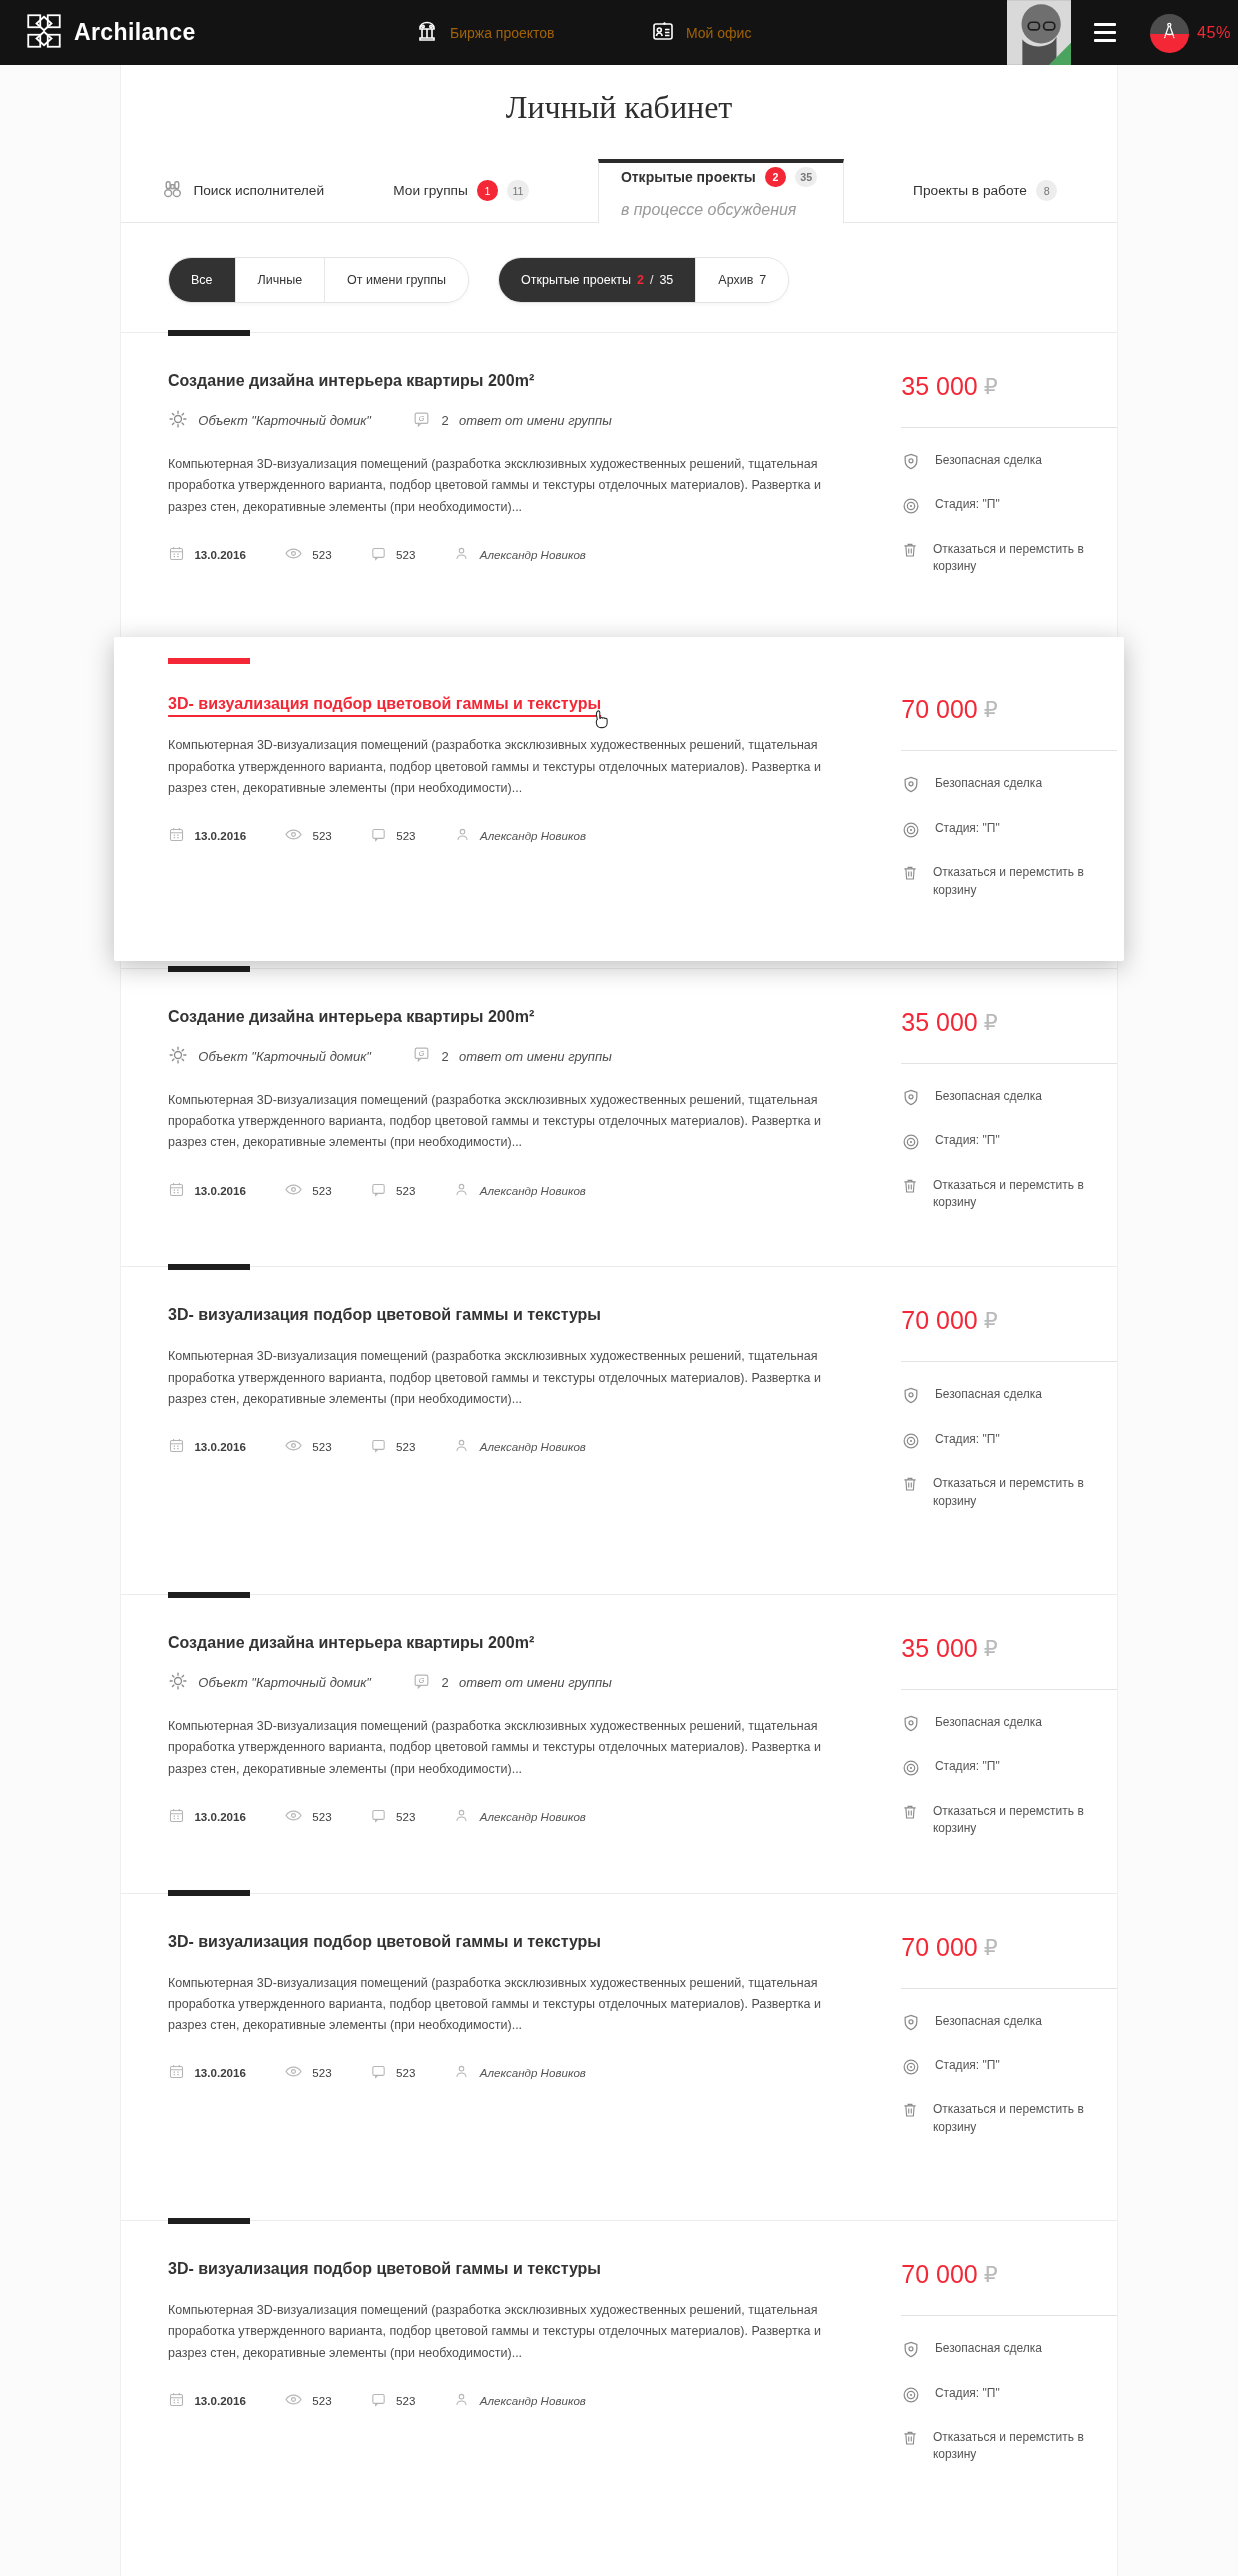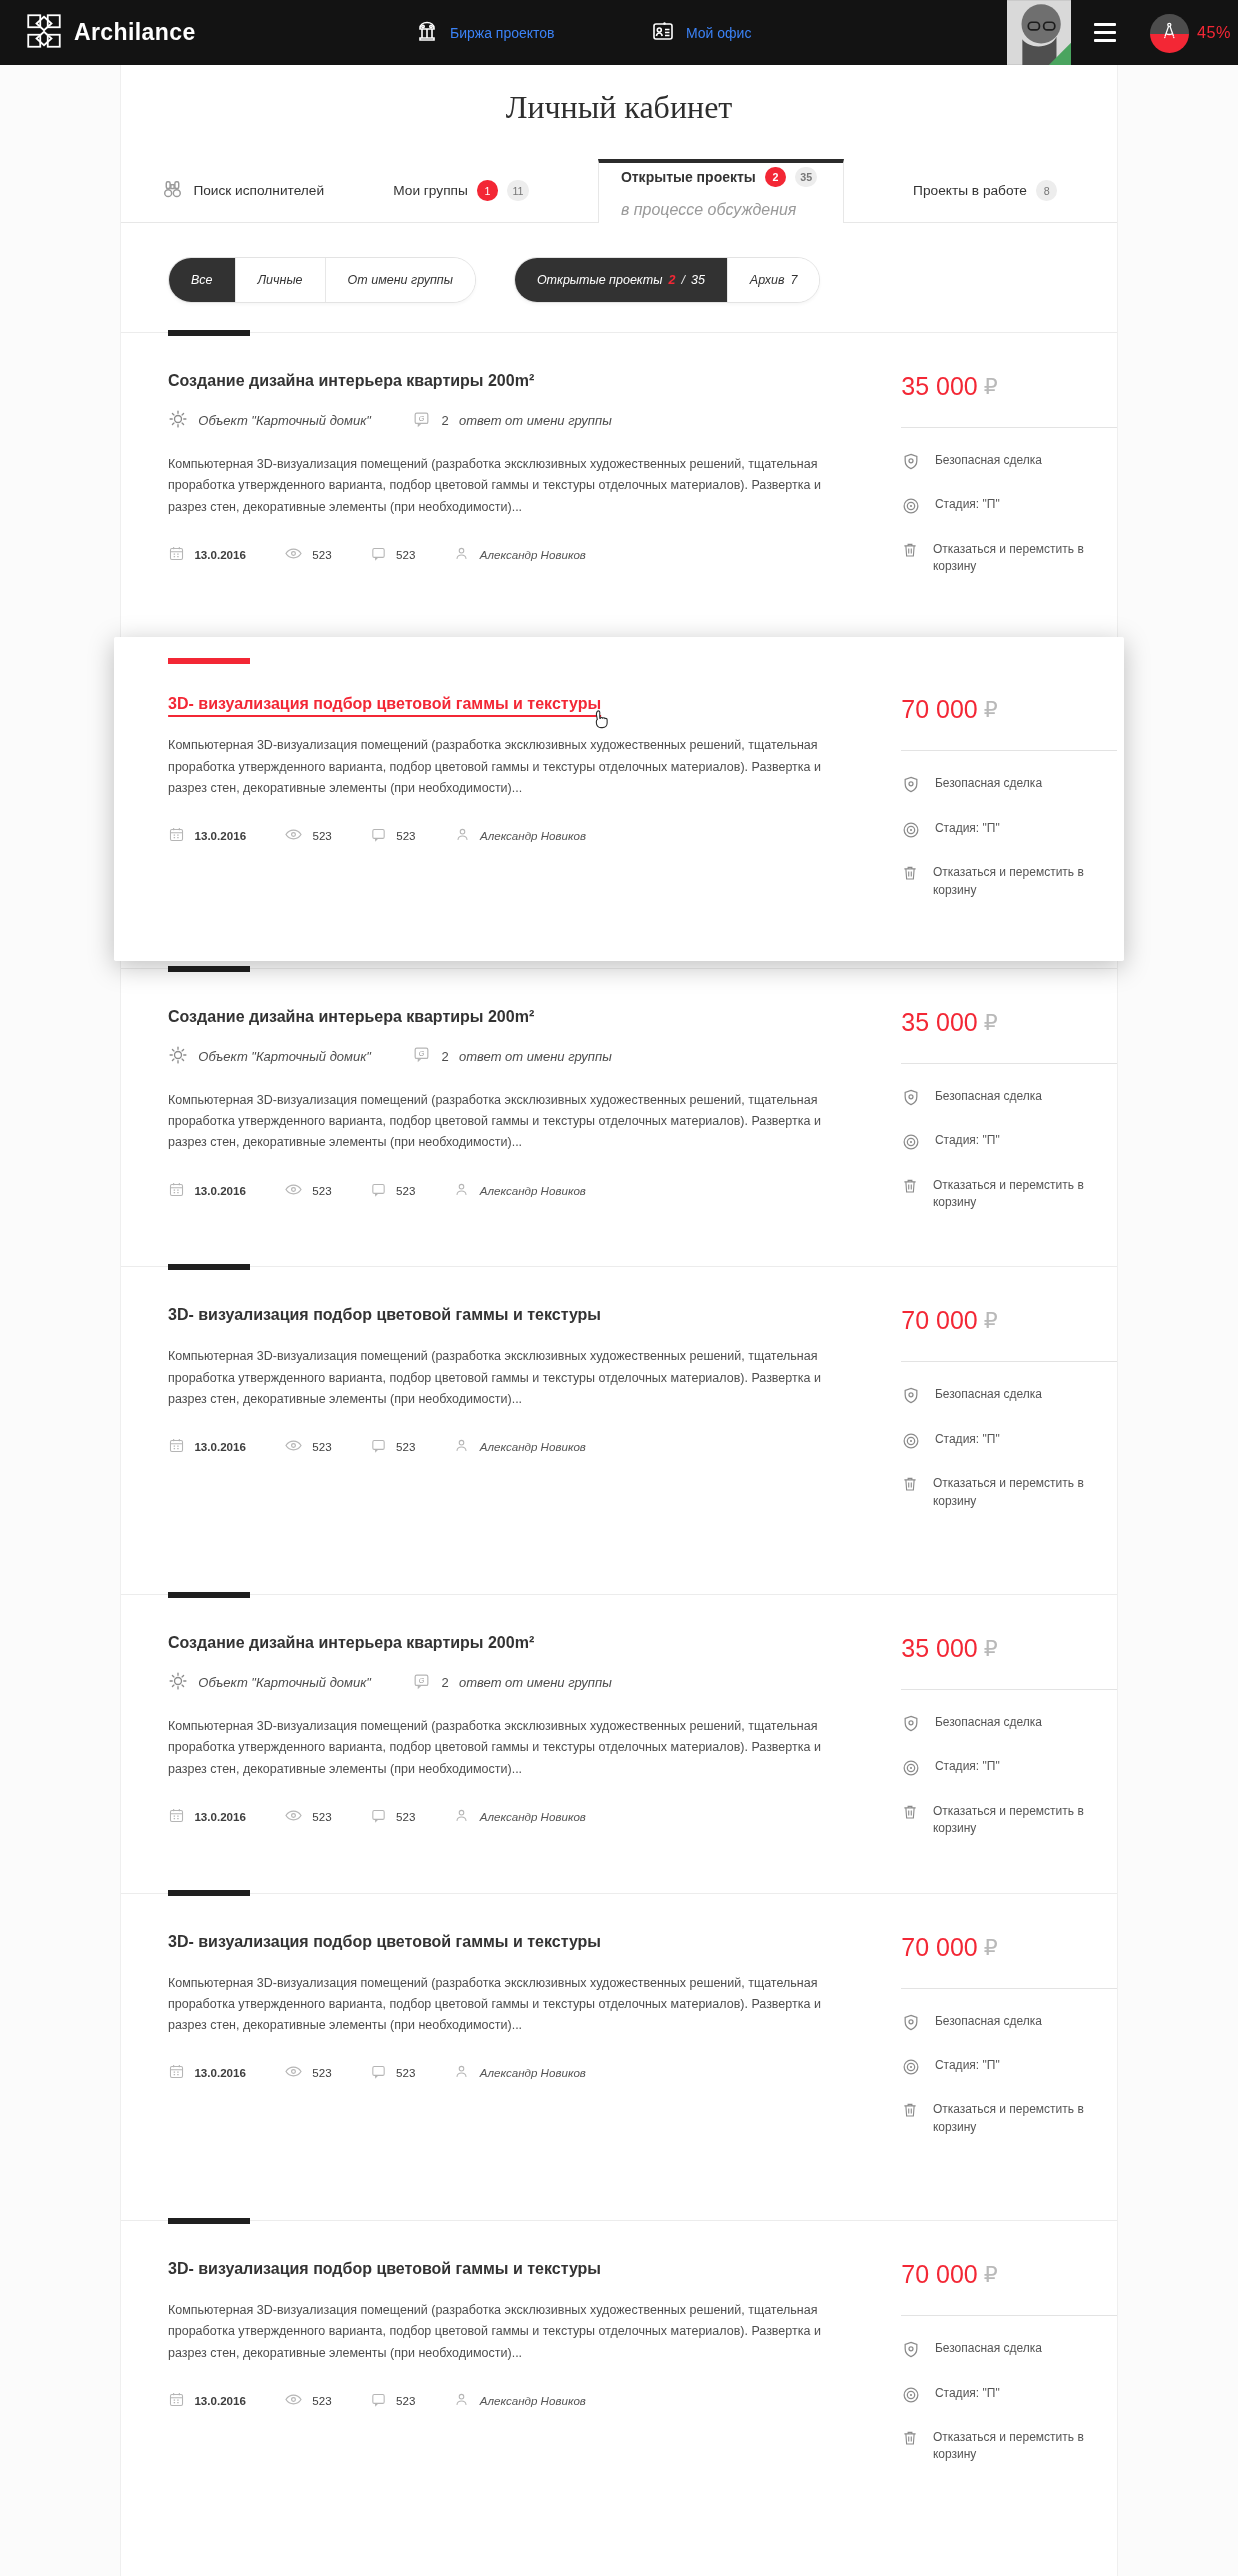--- a/index.html
+++ b/index.html
@@ -10,21 +10,21 @@
     color: #333;
     min-height: 2576px;
     position: relative;
   }
   
   .header {
     height: 65px; background: #131313; position: relative;
   }
   .brand { position: absolute; left: 26px; top: 0; height: 65px; display: flex; align-items: center; gap: 12px; }
   .brand-name { color: #fff; font-size: 23px; font-weight: 600; letter-spacing: 0.4px; }
-  .nav-item { position: absolute; top: 0; height: 65px; display: flex; align-items: center; gap: 11px; color: #3b82f6; font-size: 14px; }
+  .nav-item { position: absolute; top: 0; height: 65px; display: flex; align-items: center; gap: 11px; color: #a16207; font-size: 14px; }
   .nav-item.exchange { left: 415px; }
   .nav-item.office { left: 651px; }
   .avatar { position: absolute; left: 1007px; top: 0; width: 64px; height: 65px; overflow: hidden; }
   .hamburger { position: absolute; left: 1094px; top: 23px; width: 22px; height: 19px; display: flex; flex-direction: column; justify-content: space-between; cursor: pointer; }
   .hamburger span { display: block; height: 3.4px; background: #fff; border-radius: 0.9px; }
   .gauge { position: absolute; left: 1150px; top: 13.7px; width: 39px; height: 39px; border-radius: 50%;
     background: linear-gradient(to bottom, #4d4d4d 0 52%, #f32735 52% 100%);
     display: flex; align-items: center; justify-content: center; }
   .pct { position: absolute; left: 1197px; top: 23px; color: #f32735; font-size: 16.3px; letter-spacing: 0.4px; }
 
@@ -43,21 +43,21 @@
     align-items: center; justify-content: center; font-size: 10.7px; }
   .badge.red { background: #f32735; color: #fff; }
   .badge.gray { background: #ededed; color: #777; }
   .tab.active { flex-direction: column; align-items: flex-start; justify-content: center;
     border: 0.9px solid #e7e7e7; border-bottom: 0; border-top: 4.3px solid #2b2b2b;
     margin-bottom: -0.9px; background: #fff; padding: 0 22px; min-width: 246px; }
   .tab.active .tab-main { display: flex; align-items: center; gap: 9.4px; font-weight: bold; font-size: 14px; }
   .tab-sub { font-style: italic; font-size: 16px; color: #9a9a9a; margin-top: 4.3px; }
 
   
-  .filters { display: flex; gap: 38px; padding: 34px 0 0 47px; font-style: italic; }
+  .filters { display: flex; gap: 29px; padding: 34px 0 0 47px; }
   .seg-group { display: flex; border: 0.9px solid #e3e3e3; border-radius: 24px; overflow: hidden; height: 46px; background: #fff;
     box-shadow: 0 1.7px 3.4px rgba(0,0,0,.04); }
   .seg { display: flex; align-items: center; gap: 6px; padding: 0 22px; font-size: 12.5px; color: #333; border-left: 0.9px solid #e7e7e7; cursor: pointer; background: #fff; }
   .seg:first-child { border-left: none; }
   .seg.dark { background: #323232; color: #fff; border-left: none; }
   .seg .cnt-red { color: #f32735; font-weight: bold; }
   .seg .cnt-dim { color: #cfcfcf; }
   .seg.dark .cnt-dim { color: #e6e6e6; }
 
   

